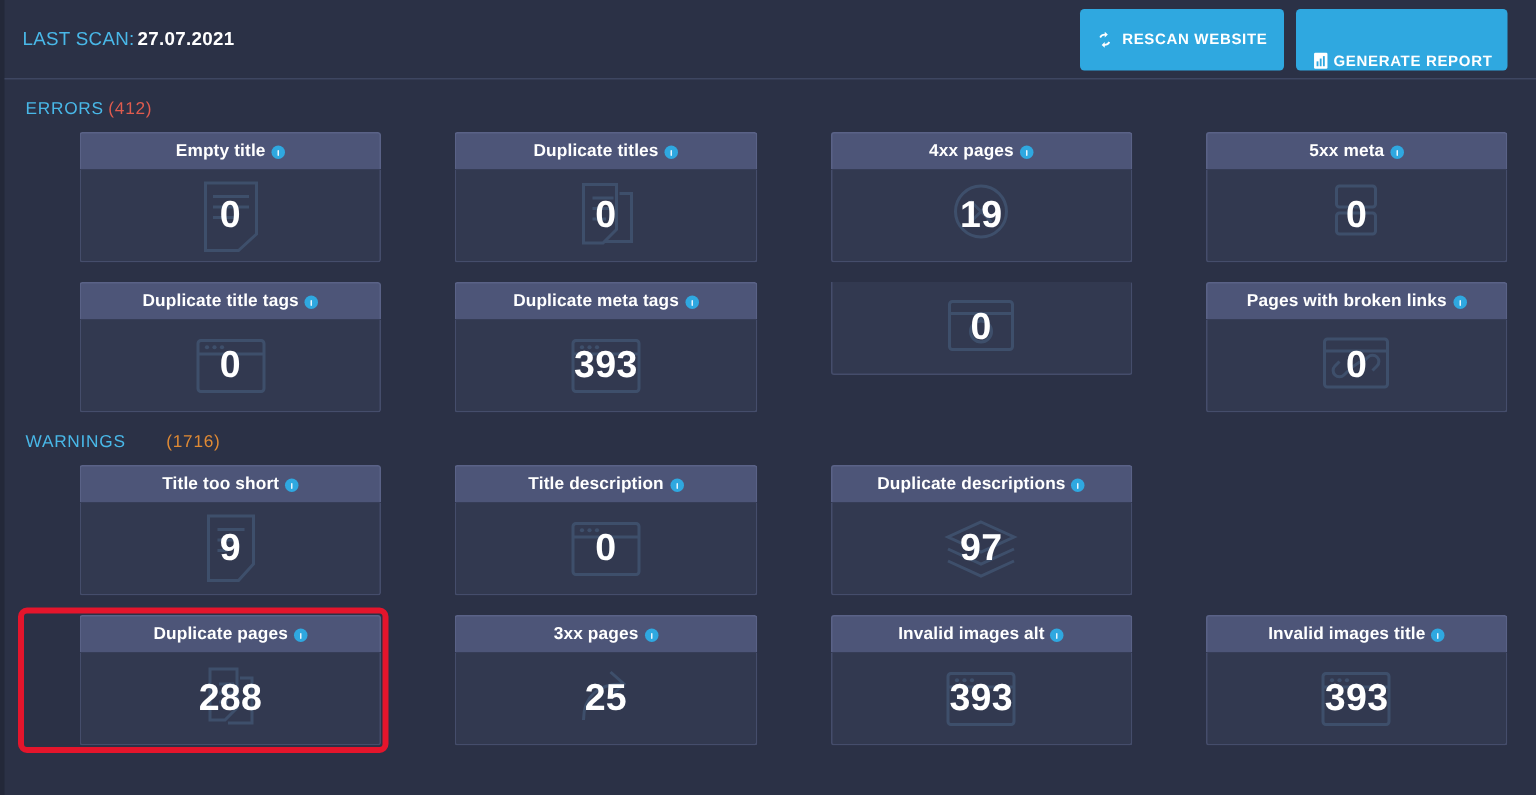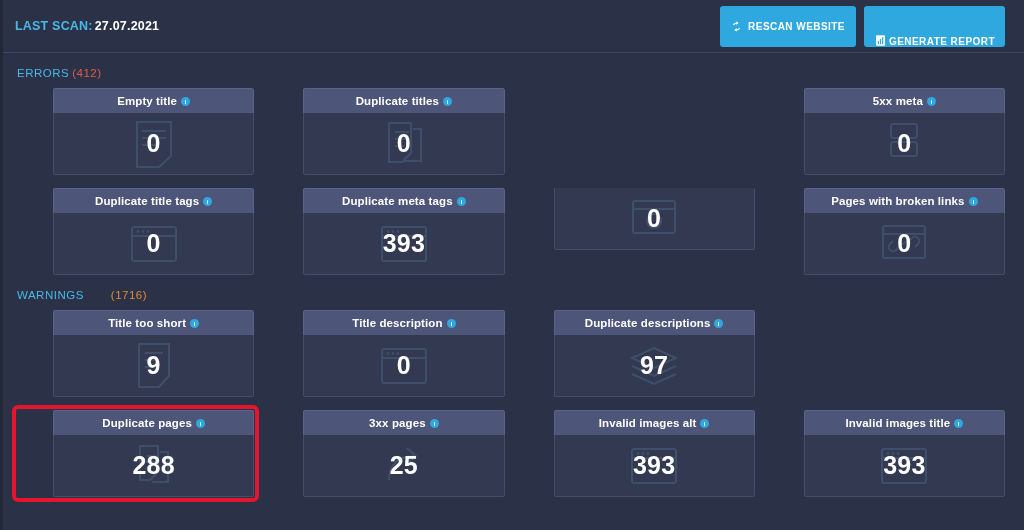--- a/index.html
+++ b/index.html
@@ -35,21 +35,21 @@
     border-bottom: 1px solid #3e4661;
   }
 
   .lastscan {
     font-size: 12.5px;
     letter-spacing: .2px;
     white-space: nowrap;
   }
   .lastscan .ls-label {
     color: #49b8e8;
-    font-weight: 700;
+    font-weight: 400;
   }
   .lastscan .ls-date {
     color: #ffffff;
     font-weight: 700;
     margin-left: 2px;
   }
 
   .topbar-actions {
     margin-left: auto;
     display: flex;
@@ -252,20 +252,33 @@
               <svg width="50" height="50" viewBox="0 0 50 50" fill="none" stroke="#6fa8d8" stroke-width="2">
                 <path d="M10 4h22v30l-9 9H10z"></path>
                 <path d="M16 13h14M16 20h14M16 27h9"></path>
                 <path d="M34 10h8v32h-18"></path>
               </svg>
             </span>
             <span class="card-value">0</span>
           </div>
         </div>
         <div class="card">
+          <div class="card-head">
+            <span class="card-title">4xx pages</span>
+            <span class="info-icon"></span>
+          </div>
+          <div class="card-body">
+            <span class="watermark">
+              <svg width="50" height="50" viewBox="0 0 50 50" fill="none" stroke="#6fa8d8" stroke-width="2">
+                <circle cx="25" cy="22" r="17"></circle>
+                <path d="M18 15l14 14M32 15L18 29"></path>
+              </svg>
+            </span>
+            <span class="card-value">19</span>
+          </div>
         </div>
         <div class="card">
           <div class="card-head">
             <span class="card-title">5xx meta</span>
             <span class="info-icon"></span>
           </div>
           <div class="card-body">
             <span class="watermark">
               <svg width="46" height="52" viewBox="0 0 46 52" fill="none" stroke="#6fa8d8" stroke-width="2">
                 <rect x="10" y="6" width="26" height="14" rx="2"></rect>

